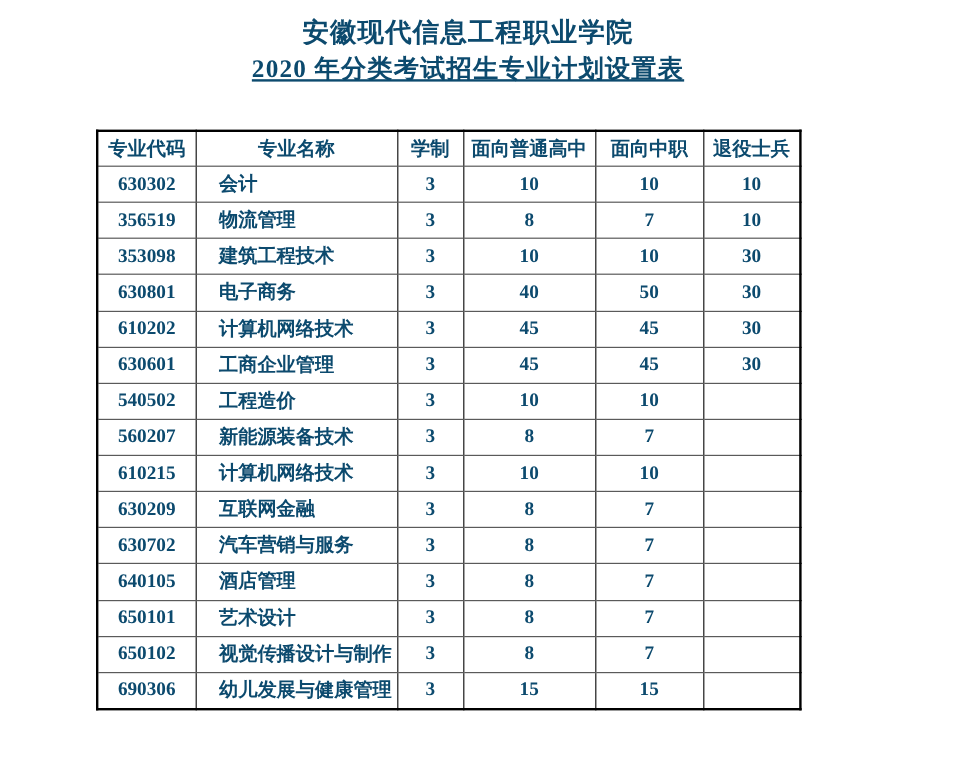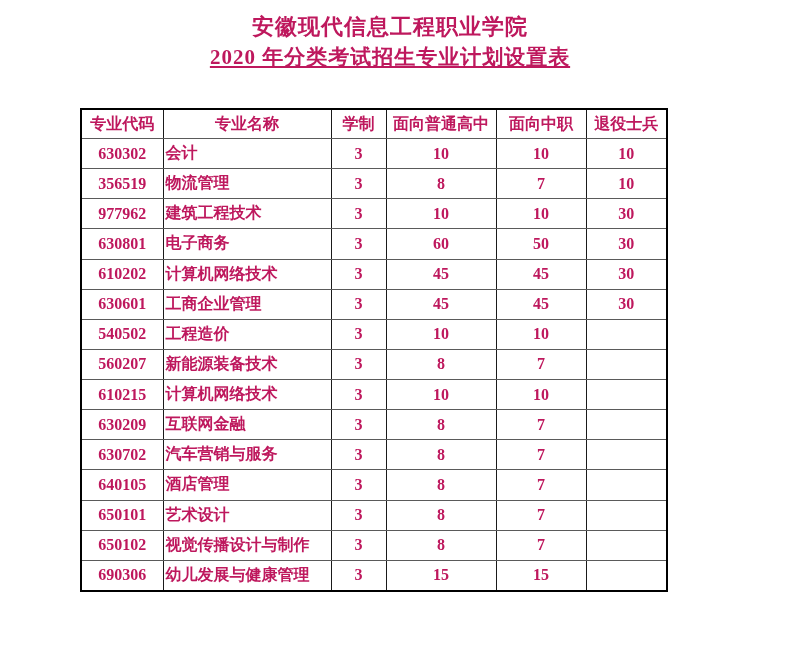--- a/index.html
+++ b/index.html
@@ -7,21 +7,21 @@
     padding: 0;
     background: #ffffff;
   }
   .page {
     position: relative;
     width: 804px;
     height: 646px;
     background: #ffffff;
     overflow: hidden;
     font-family: "Liberation Serif", serif;
-    color: #be185d;
+    color: #0c4a6e;
   }
   .doc-header {
     position: absolute;
     top: 13px;
     left: 0;
     width: 780px;
     text-align: center;
   }
   .doc-title {
     font-size: 22px;
@@ -66,21 +66,21 @@
     height: 28px;
     vertical-align: middle;
   }
   table.plan-table td {
     height: 28px;
     text-align: center;
     vertical-align: middle;
   }
   table.plan-table td.name-cell {
     text-align: left;
-    padding-left: 2px;
+    padding-left: 19px;
   }
   col.c-code   { width: 82px; }
   col.c-name   { width: 168px; }
   col.c-years  { width: 55px; }
   col.c-hs     { width: 110px; }
   col.c-voc    { width: 90px; }
   col.c-vet    { width: 81px; }
 </style>
 </head>
 <body>
@@ -121,32 +121,32 @@
         </tr>
         <tr>
           <td>356519</td>
           <td class="name-cell">物流管理</td>
           <td>3</td>
           <td>8</td>
           <td>7</td>
           <td>10</td>
         </tr>
         <tr>
-          <td>977962</td>
+          <td>353098</td>
           <td class="name-cell">建筑工程技术</td>
           <td>3</td>
           <td>10</td>
           <td>10</td>
           <td>30</td>
         </tr>
         <tr>
           <td>630801</td>
           <td class="name-cell">电子商务</td>
           <td>3</td>
-          <td>60</td>
+          <td>40</td>
           <td>50</td>
           <td>30</td>
         </tr>
         <tr>
           <td>610202</td>
           <td class="name-cell">计算机网络技术</td>
           <td>3</td>
           <td>45</td>
           <td>45</td>
           <td>30</td>

